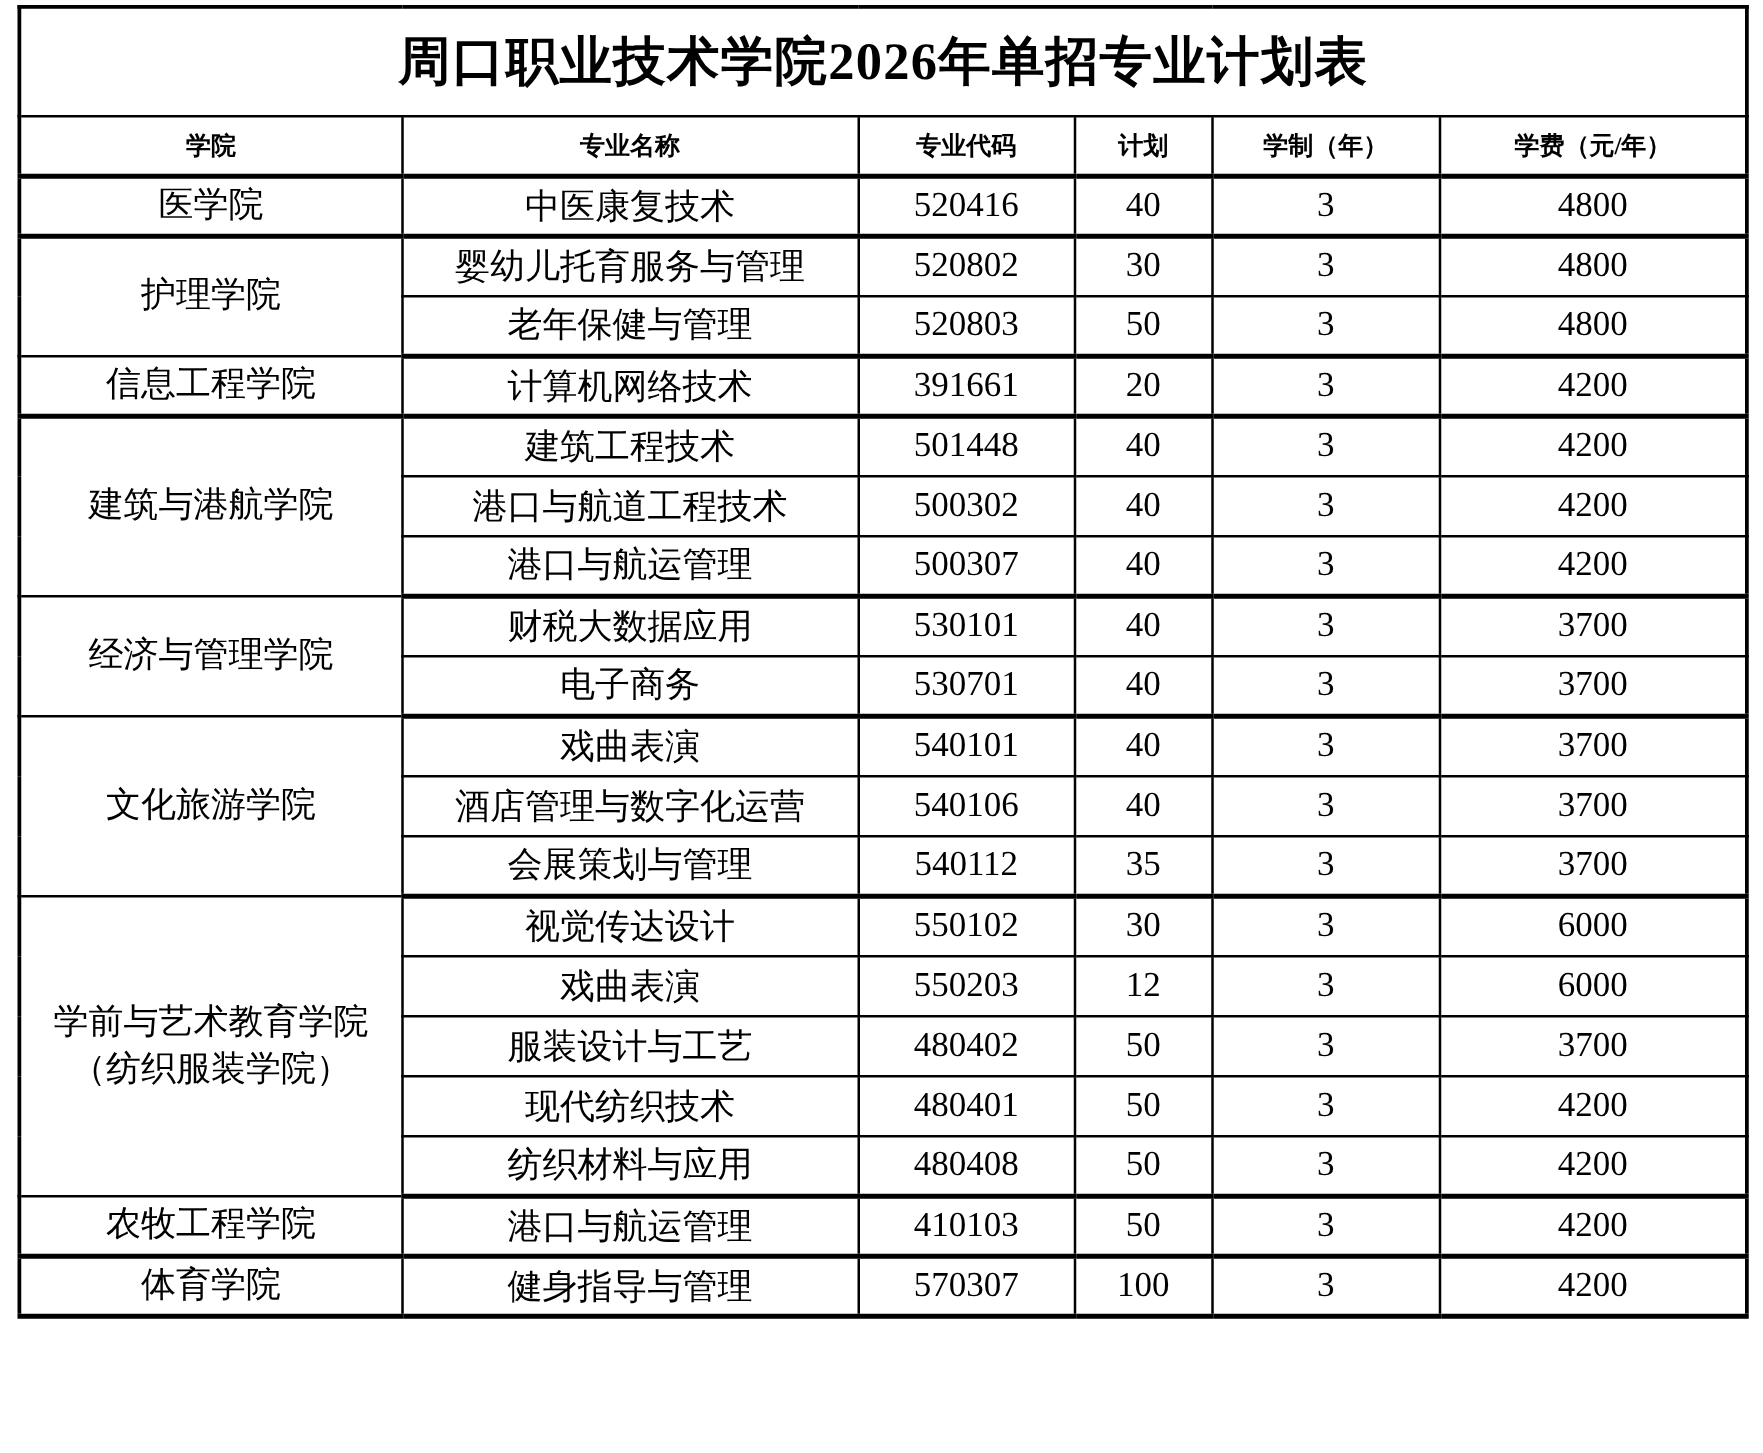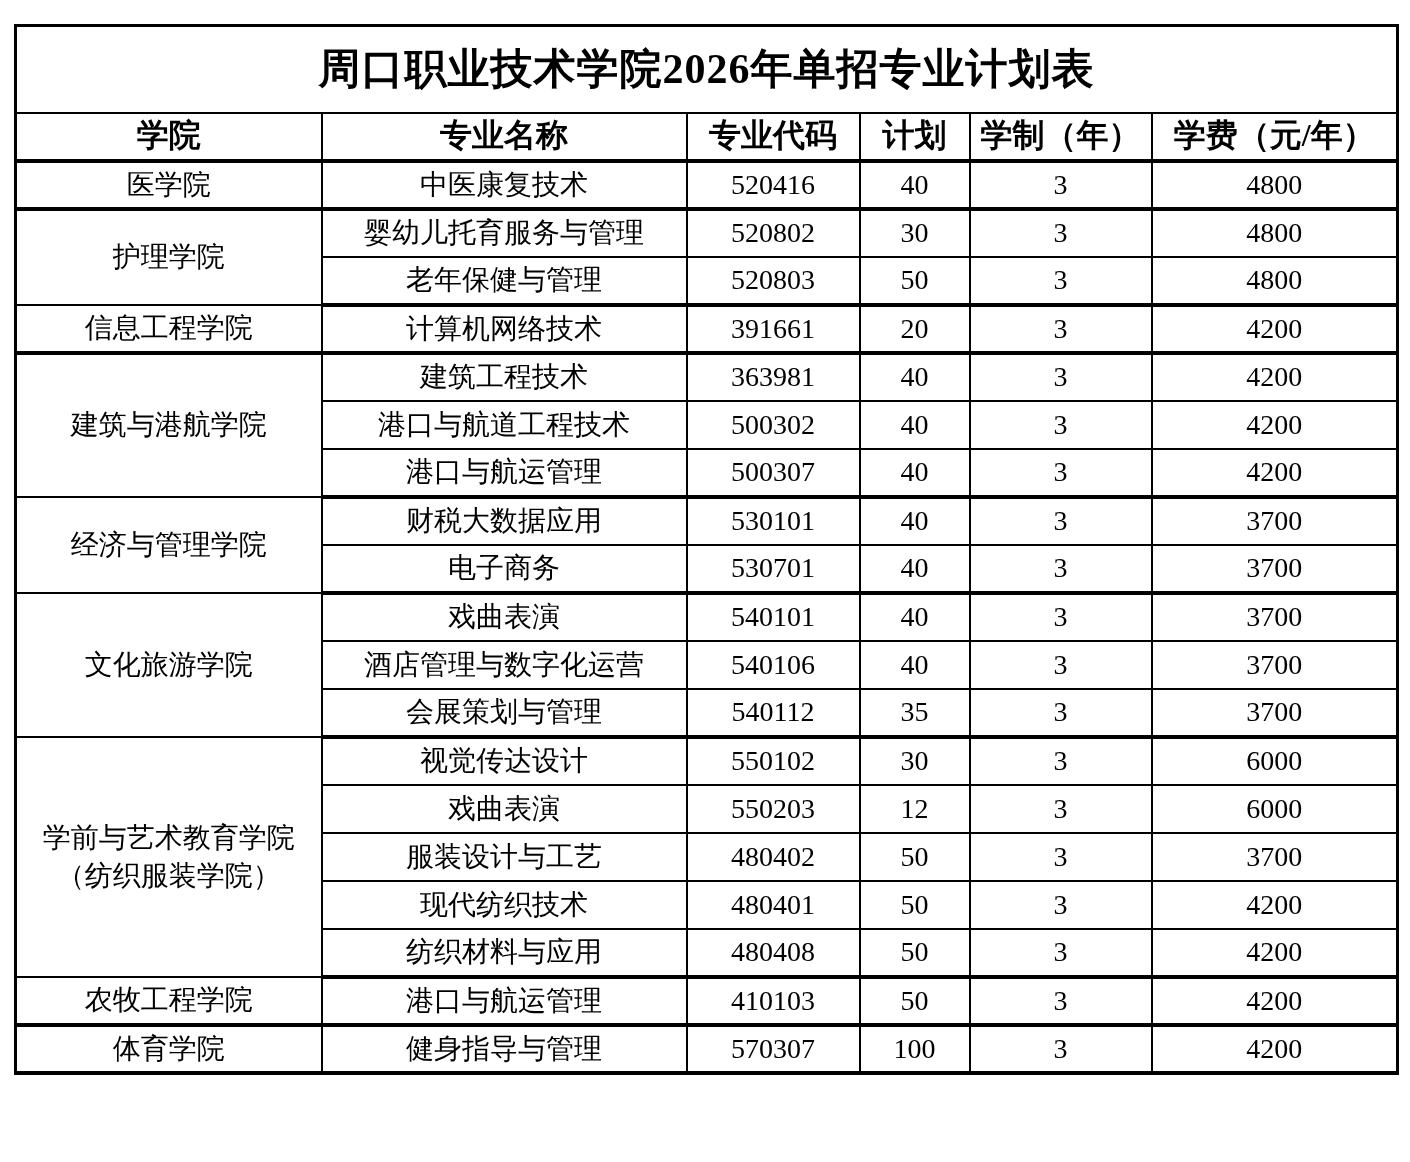--- a/index.html
+++ b/index.html
@@ -8,21 +8,21 @@
     background: #ffffff;
     width: 1410px;
     height: 1162px;
     font-family: "Liberation Serif", "DejaVu Serif", serif;
     color: #000000;
   }
   .page {
     box-sizing: border-box;
     width: 1410px;
     height: 1162px;
-    padding: 24px 14px 16px 14px;
+    padding: 4px 14px 16px 14px;
     background: #ffffff;
   }
   table.plan {
     border-collapse: collapse;
     table-layout: fixed;
     width: 1382px;
     border: 3px solid #000000;
     background: #ffffff;
   }
   table.plan th, table.plan td {
@@ -35,21 +35,21 @@
   }
   th.title-cell {
     height: 87px;
     font-size: 42px;
     font-weight: bold;
     letter-spacing: 1px;
     border-bottom-width: 4px;
   }
   tr.header-row th {
     height: 48px;
-    font-size: 32px;
+    font-size: 20px;
     font-weight: bold;
     border-bottom-width: 4px;
   }
   tbody td {
     height: 48px;
     font-size: 28px;
     font-weight: normal;
   }
   td.college-cell {
     white-space: pre-line;
@@ -114,21 +114,21 @@
           <td class="college-cell" rowspan="1">信息工程学院</td>
           <td>计算机网络技术</td>
           <td>391661</td>
           <td>20</td>
           <td>3</td>
           <td>4200</td>
         </tr>
         <tr>
           <td class="college-cell" rowspan="3">建筑与港航学院</td>
           <td>建筑工程技术</td>
-          <td>363981</td>
+          <td>501448</td>
           <td>40</td>
           <td>3</td>
           <td>4200</td>
         </tr>
         <tr>
           <td>港口与航道工程技术</td>
           <td>500302</td>
           <td>40</td>
           <td>3</td>
           <td>4200</td>

